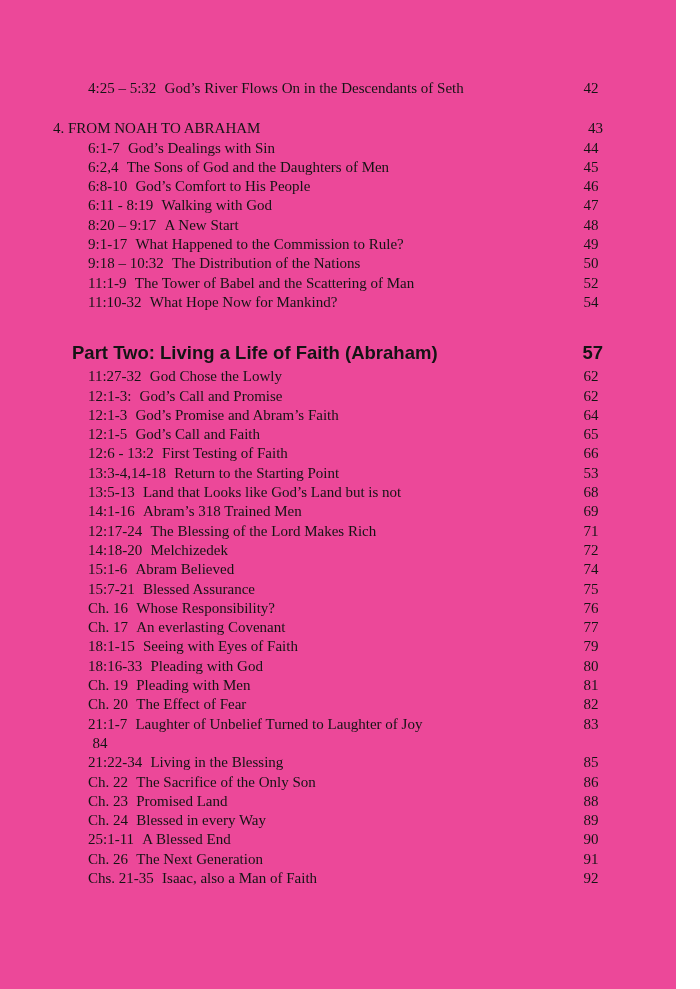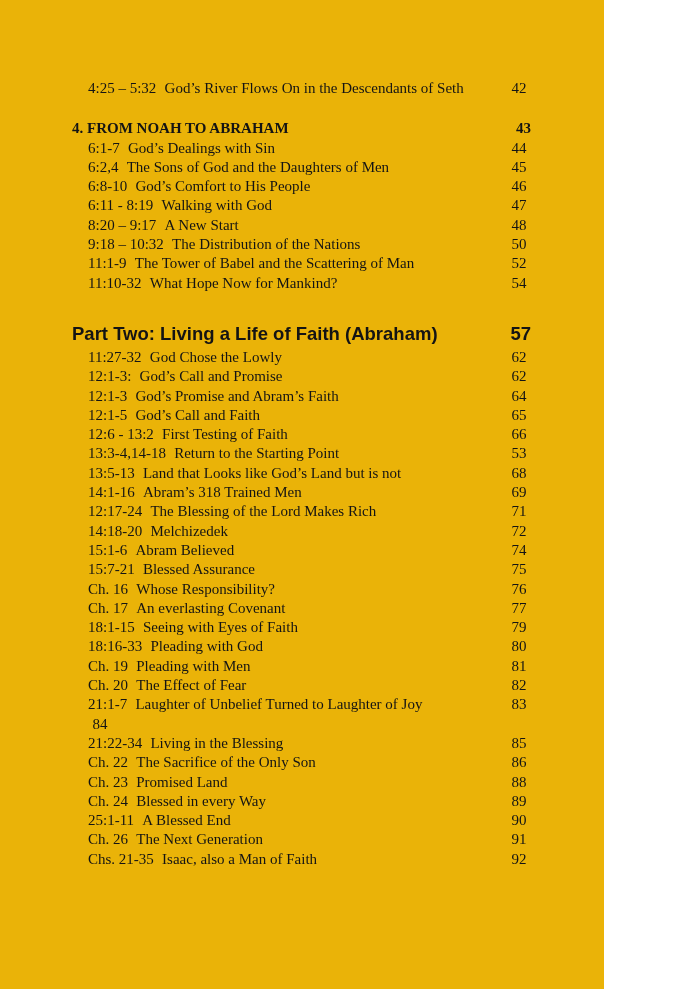--- a/index.html
+++ b/index.html
@@ -2,23 +2,23 @@
 <html><head>
 <meta charset="utf-8">
 <style>
   html, body {
     margin: 0;
     padding: 0;
     background: #ffffff;
   }
   .page {
     position: relative;
-    width: 604px;
+    width: 676px;
     height: 989px;
-    background: #eab308;
+    background: #ec4899;
     box-sizing: border-box;
     padding-top: 79px;
     overflow: hidden;
     font-family: "Liberation Serif", serif;
     font-size: 15px;
     color: #141414;
   }
   .toc-row {
     display: flex;
     align-items: baseline;
@@ -35,24 +35,24 @@
     margin-right: 0.55em;
   }
   .toc-row .page-num {
     flex: 0 0 auto;
     text-align: center;
     min-width: 24px;
   }
   .chapter-heading {
     display: flex;
     align-items: center;
-    font-weight: bold;
+    font-weight: normal;
     line-height: 19.3px;
     margin-top: 21px;
-    padding-left: 72px;
+    padding-left: 53px;
     padding-right: 73px;
     white-space: nowrap;
   }
   .chapter-heading .row-text { flex: 1 1 auto; }
   .chapter-heading .page-num { flex: 0 0 auto; text-align: right; min-width: 24px; }
   .part-heading {
     display: flex;
     align-items: flex-start;
     font-family: "Liberation Sans", sans-serif;
     font-weight: bold;
@@ -97,20 +97,24 @@
         </div>
         <div class="toc-row">
           <span class="row-text"><span class="ref">6:11 - 8:19</span><span class="title">Walking with God</span></span>
           <span class="page-num">47</span>
         </div>
         <div class="toc-row">
           <span class="row-text"><span class="ref">8:20 – 9:17</span><span class="title">A New Start</span></span>
           <span class="page-num">48</span>
         </div>
         <div class="toc-row">
+          <span class="row-text"><span class="ref">9:1-17</span><span class="title">What Happened to the Commission to Rule?</span></span>
+          <span class="page-num">49</span>
+        </div>
+        <div class="toc-row">
           <span class="row-text"><span class="ref">9:18 – 10:32</span><span class="title">The Distribution of the Nations</span></span>
           <span class="page-num">50</span>
         </div>
         <div class="toc-row">
           <span class="row-text"><span class="ref">11:1-9</span><span class="title">The Tower of Babel and the Scattering of Man</span></span>
           <span class="page-num">52</span>
         </div>
         <div class="toc-row">
           <span class="row-text"><span class="ref">11:10-32</span><span class="title">What Hope Now for Mankind?</span></span>
           <span class="page-num">54</span>

